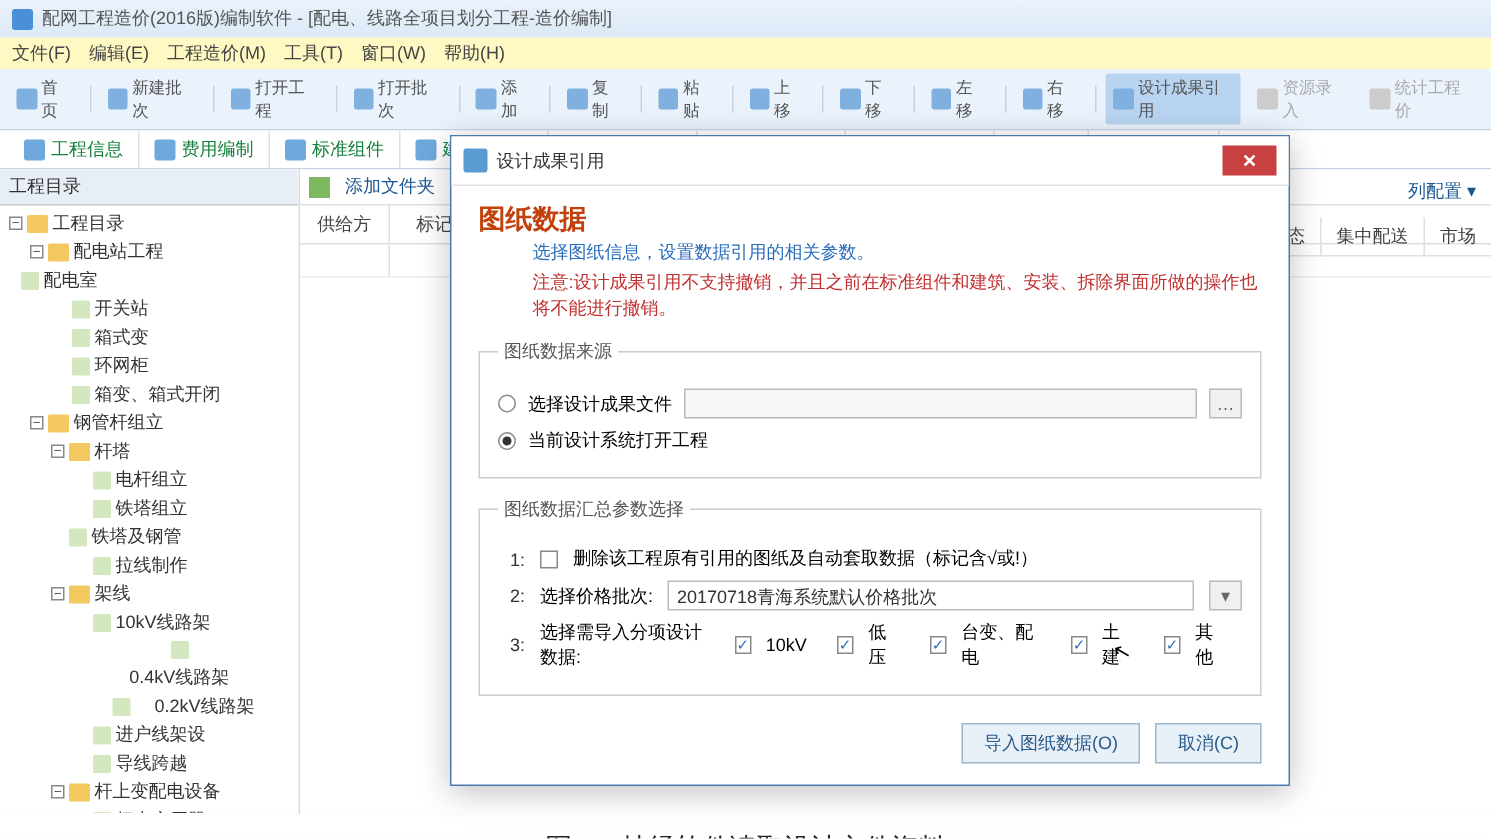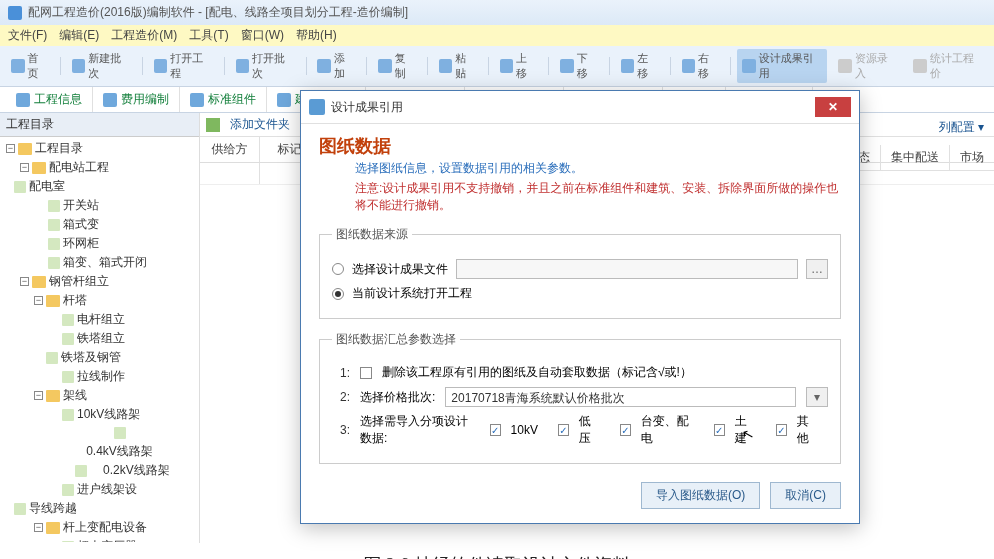--- a/index.html
+++ b/index.html
@@ -275,21 +275,21 @@
           <div class="node" style="padding-left: 48px; gap: 16px;">
             <span style="width:11px;display:inline-block"></span>
             <span class="leaf"></span>
             <span>0.2kV线路架</span>
           </div>
           <div class="node" style="padding-left: 48px;">
             <span style="width:11px;display:inline-block"></span>
             <span class="leaf"></span>
             <span>进户线架设</span>
           </div>
-          <div class="node" style="">
+          <div class="node" style="padding-left: 48px;">
             <span style="width:11px;display:inline-block"></span>
             <span class="leaf"></span>
             <span>导线跨越</span>
           </div>
           <div class="node" style="padding-left: 34px;">
             <span class="exp">−</span>
             <span class="fold"></span>
             <span>杆上变配电设备</span>
           </div>
           <div class="node" style="padding-left: 48px;">

